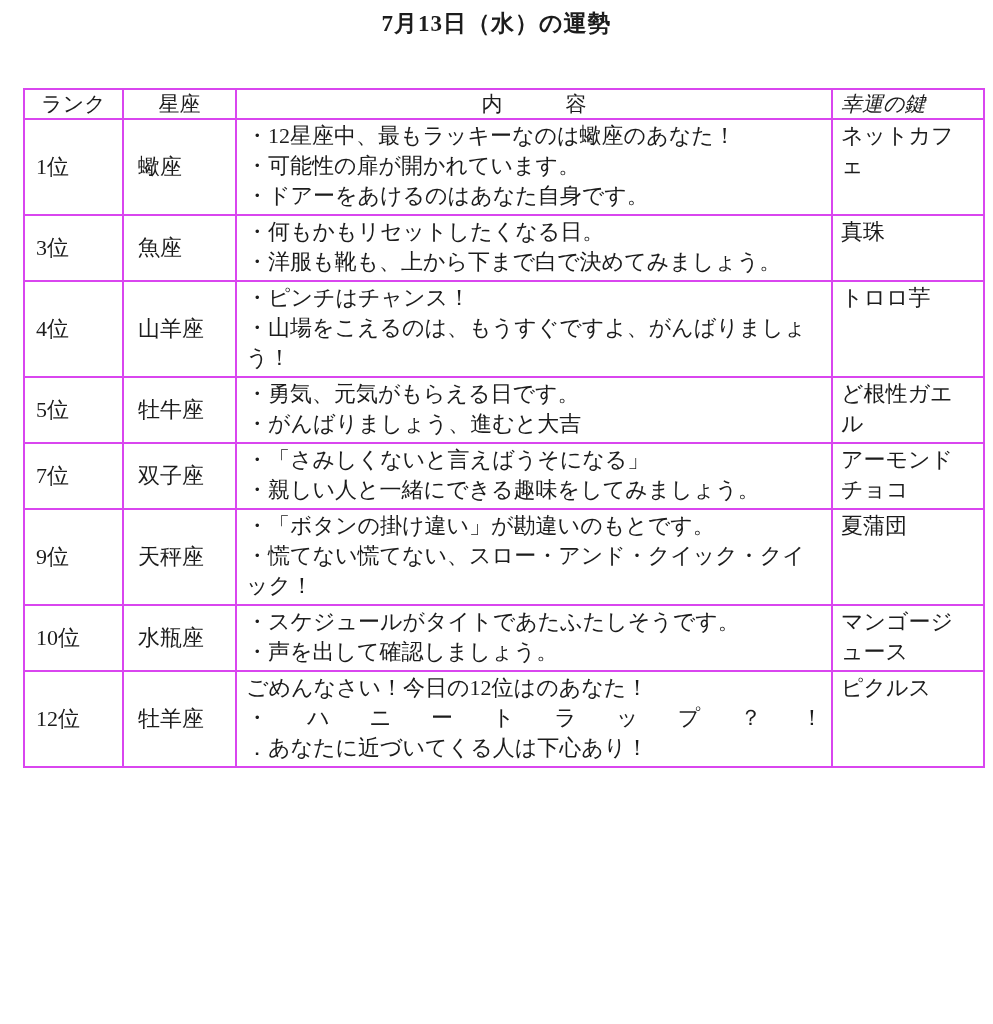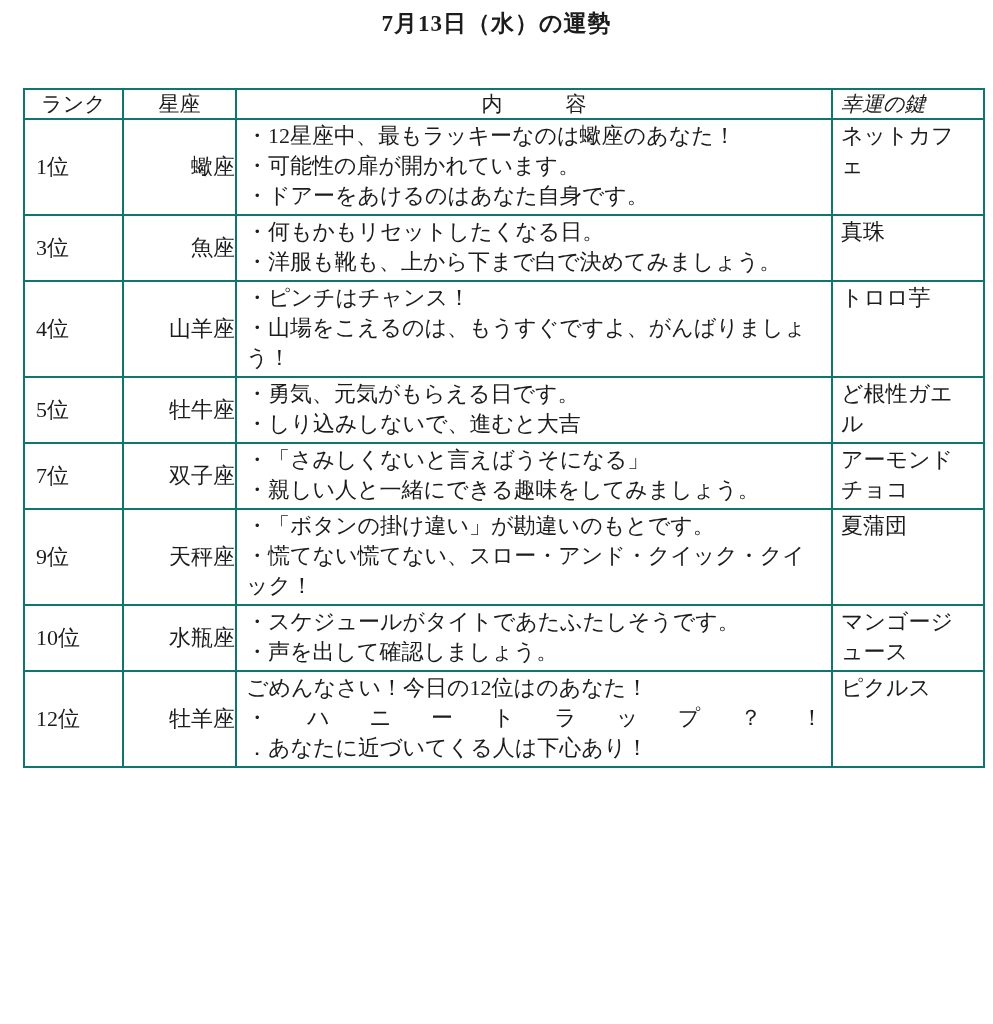--- a/index.html
+++ b/index.html
@@ -29,21 +29,21 @@
   }
   table.fortune-table {
     border-collapse: collapse;
     table-layout: fixed;
     width: 960px;
     margin: 49px 0 0 23px;
     background: #ffffff;
   }
   .fortune-table th,
   .fortune-table td {
-    border: 2px solid #0f766e;
+    border: 2px solid #d946ef;
     box-sizing: border-box;
     overflow: hidden;
   }
   .fortune-table th {
     font-weight: normal;
     font-size: 21px;
     height: 30px;
     line-height: 26px;
     padding: 0;
     text-align: center;
@@ -58,21 +58,20 @@
     vertical-align: middle;
     font-size: 22px;
     padding: 0 0 0 11px;
     line-height: 28px;
   }
   td.sign-cell {
     vertical-align: middle;
     font-size: 22px;
     padding: 0 0 0 14px;
     line-height: 28px;
-    text-align: right;
   }
   td.content-cell {
     vertical-align: top;
     font-size: 22px;
     padding: 1px 8px 3px 9px;
   }
   td.lucky-cell {
     vertical-align: top;
     font-size: 22px;
     padding: 1px 16px 3px 8px;
@@ -136,21 +135,21 @@
             <div class="content-line">・ピンチはチャンス！</div>
             <div class="content-line">・山場をこえるのは、もうすぐですよ、がんばりましょう！</div>
           </td>
           <td class="lucky-cell">トロロ芋</td>
         </tr>
         <tr>
           <td class="rank-cell">5位</td>
           <td class="sign-cell">牡牛座</td>
           <td class="content-cell">
             <div class="content-line">・勇気、元気がもらえる日です。</div>
-            <div class="content-line">・しり込みしないで、進むと大吉</div>
+            <div class="content-line">・がんばりましょう、進むと大吉</div>
           </td>
           <td class="lucky-cell">ど根性ガエル</td>
         </tr>
         <tr>
           <td class="rank-cell">7位</td>
           <td class="sign-cell">双子座</td>
           <td class="content-cell">
             <div class="content-line">・「さみしくないと言えばうそになる」</div>
             <div class="content-line">・親しい人と一緒にできる趣味をしてみましょう。</div>
           </td>

